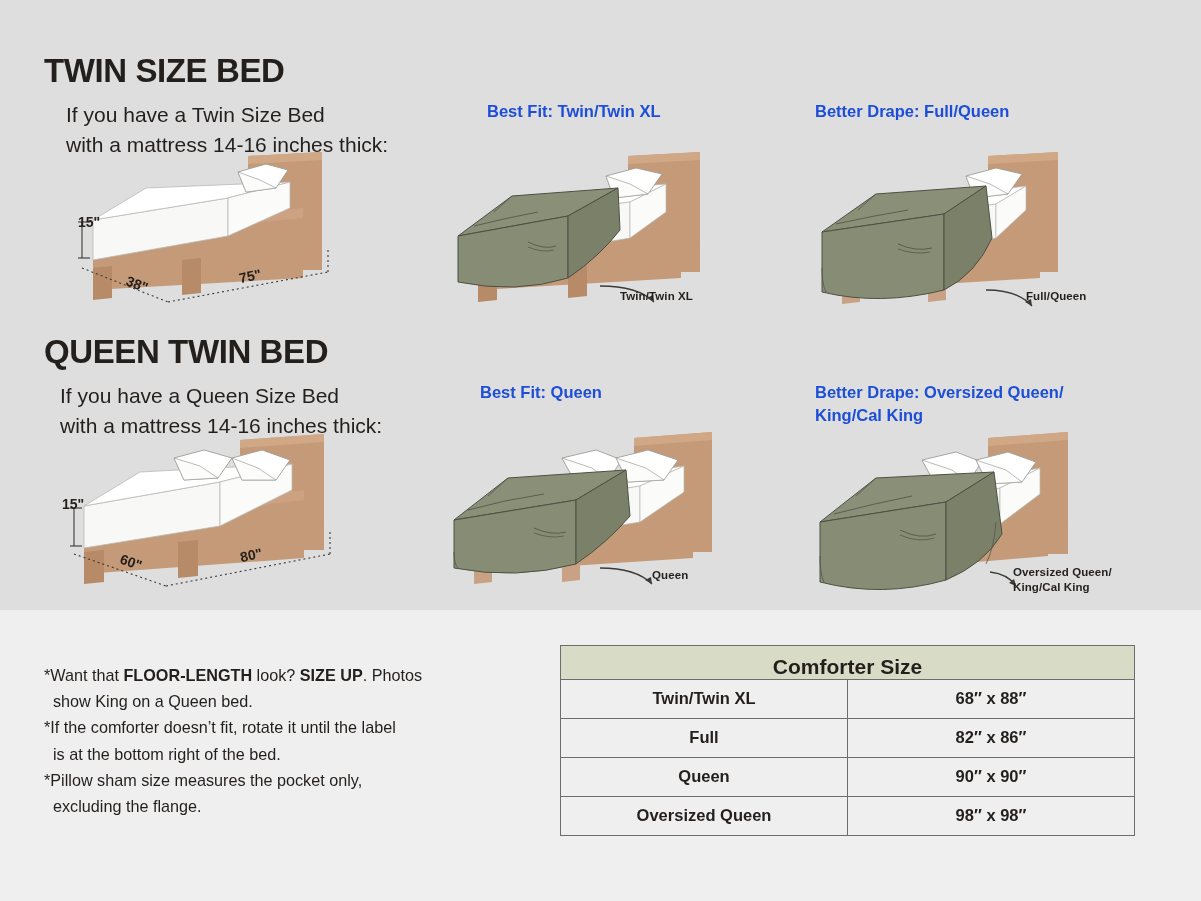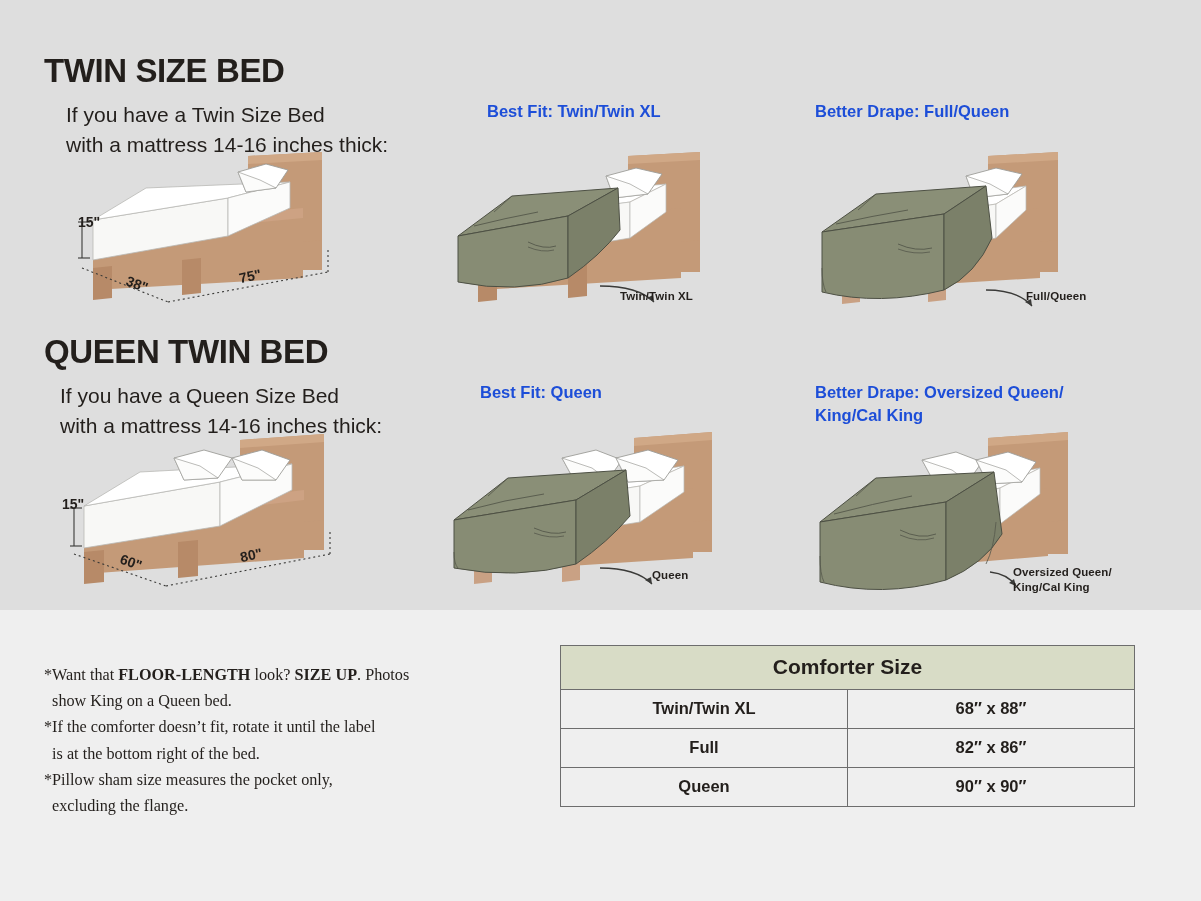--- a/index.html
+++ b/index.html
@@ -82,21 +82,21 @@
   
   .notes {
     position: absolute;
     left: 44px;
     top: 662px;
     width: 500px;
     font-size: 16.2px;
     line-height: 1.62;
     color: #231f1c;
   }
-  .note-line { white-space: pre; font-family: Liberation Serif, serif; }
+  .note-line { white-space: pre; }
   .note-line b { font-weight: 700; }
 
   
   .tbl {
     position: absolute;
     left: 560px;
     top: 645px;
     width: 575px;
     border-collapse: collapse;
     background: #efefef;
@@ -104,21 +104,21 @@
   .tbl td, .tbl th {
     border: 1px solid #6d6d6d;
     text-align: center;
     font-weight: 600;
     color: #231f1c;
   }
   .tbl th {
     background: #d8dcc6;
     font-size: 21px;
     font-weight: 700;
-    padding: 9px 0 10px;
+    padding: 9px 0 0;
   }
   .tbl td {
     font-size: 16.5px;
     padding: 9px 0 10px;
     background: #efefef;
   }
   .tbl td.size-name { width: 50%; }
 </style>
 </head>
 <body>
@@ -359,16 +359,20 @@
           <td>68″ x 88″</td>
         </tr>
         <tr>
           <td class="size-name">Full</td>
           <td>82″ x 86″</td>
         </tr>
         <tr>
           <td class="size-name">Queen</td>
           <td>90″ x 90″</td>
         </tr>
+        <tr>
+          <td class="size-name">Oversized Queen</td>
+          <td>98″ x 98″</td>
+        </tr>
       </tbody>
   </table>
 
 </div>
 
 </body></html>

